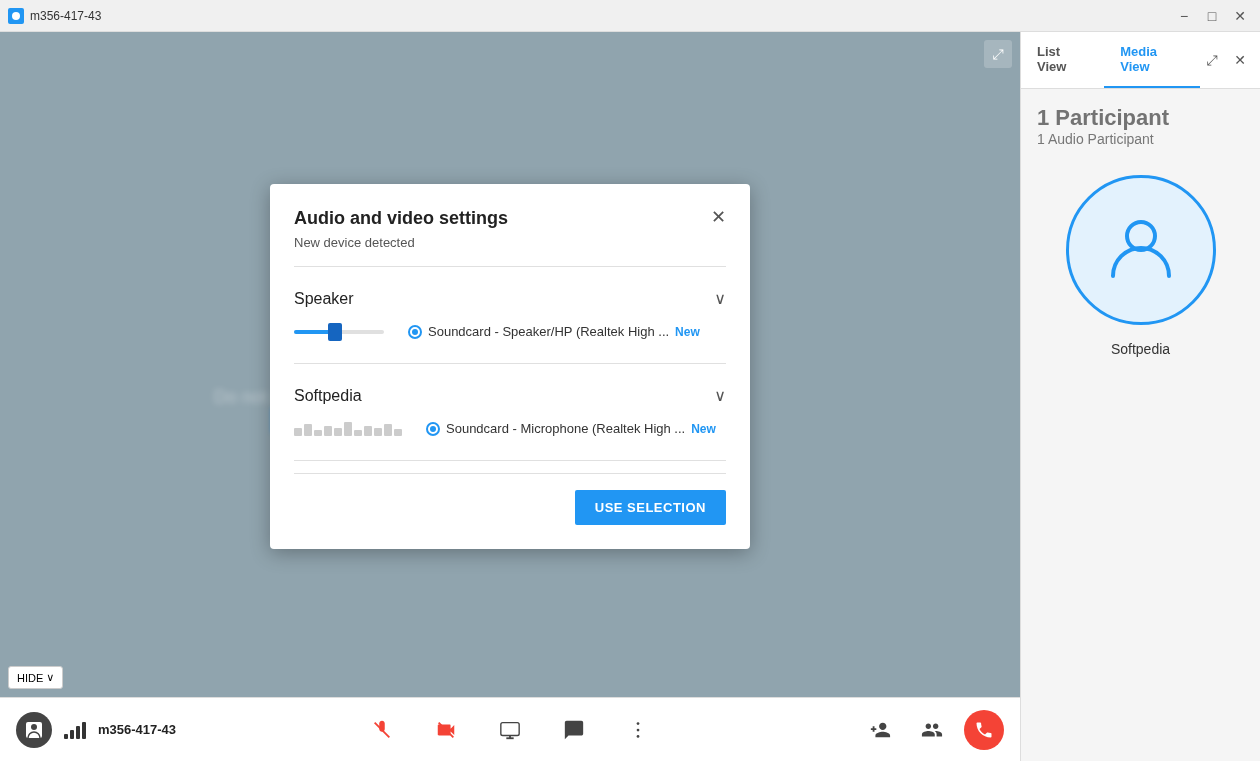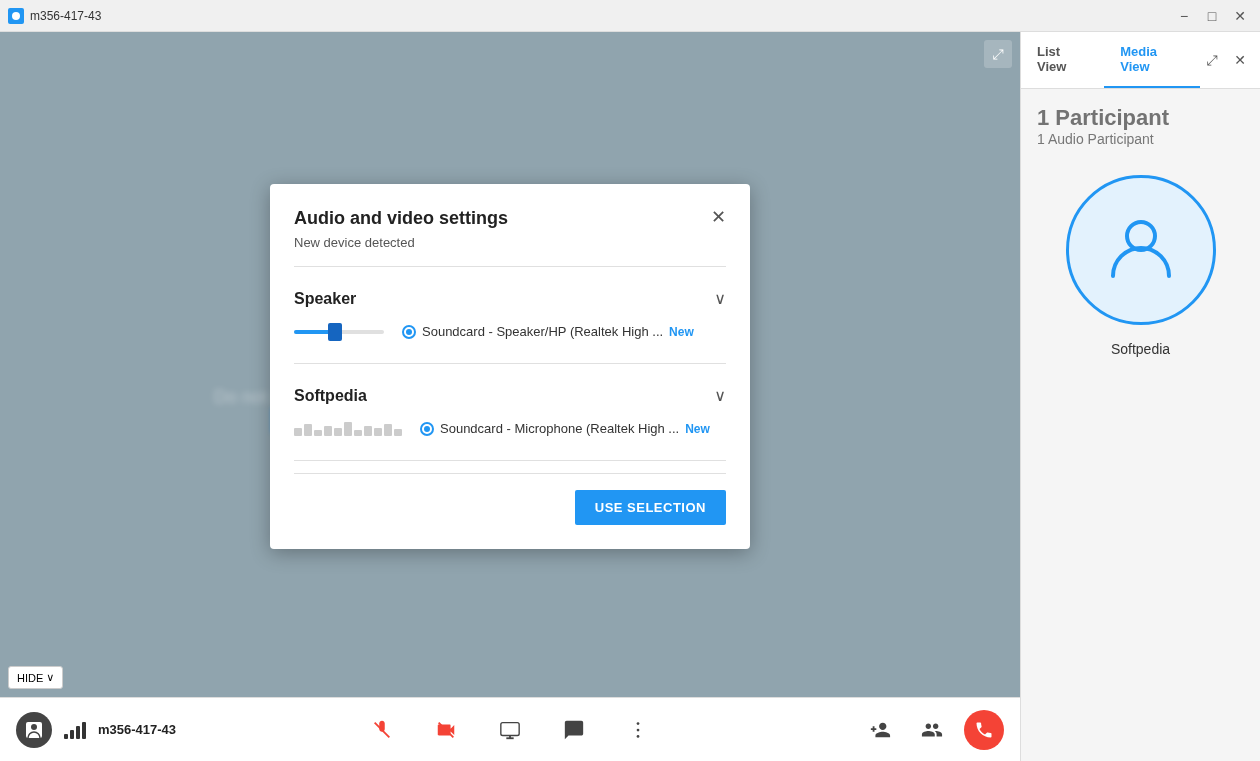--- a/index.html
+++ b/index.html
@@ -172,33 +172,33 @@
     
     .section-header {
       display: flex;
       justify-content: space-between;
       align-items: center;
       padding: 10px 0;
       cursor: pointer;
     }
     .section-title {
       font-size: 16px;
-      font-weight: 700;
+      font-weight: 400;
       color: #222;
     }
     .section-chevron {
       font-size: 16px;
       color: #555;
     }
 
     .section-content {
       display: flex;
       align-items: center;
       padding: 6px 0 12px 0;
-      gap: 18px;
+      gap: 24px;
     }
 
     .volume-slider {
       width: 90px;
       height: 4px;
       background: #e0e0e0;
       border-radius: 2px;
       position: relative;
     }
     .volume-fill {

